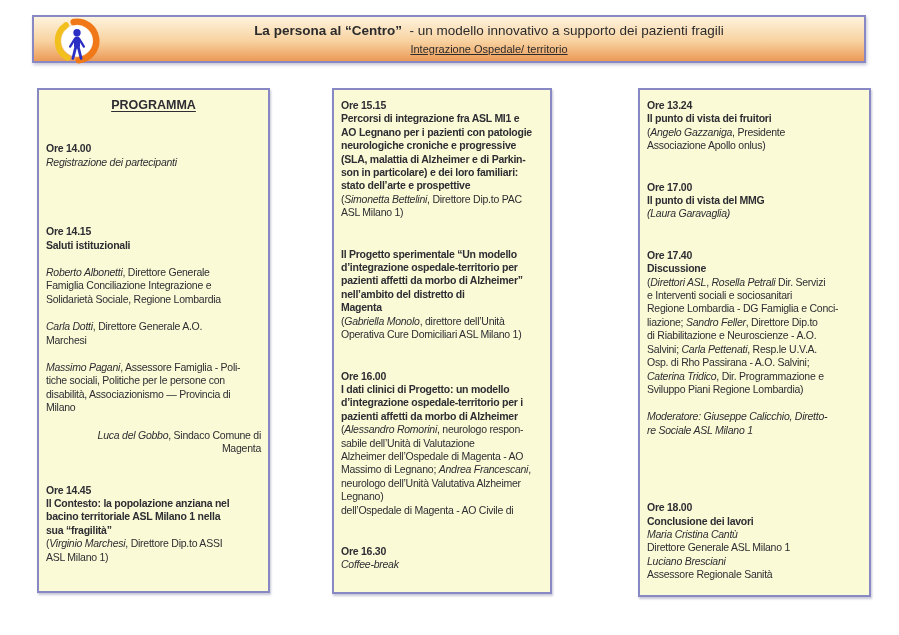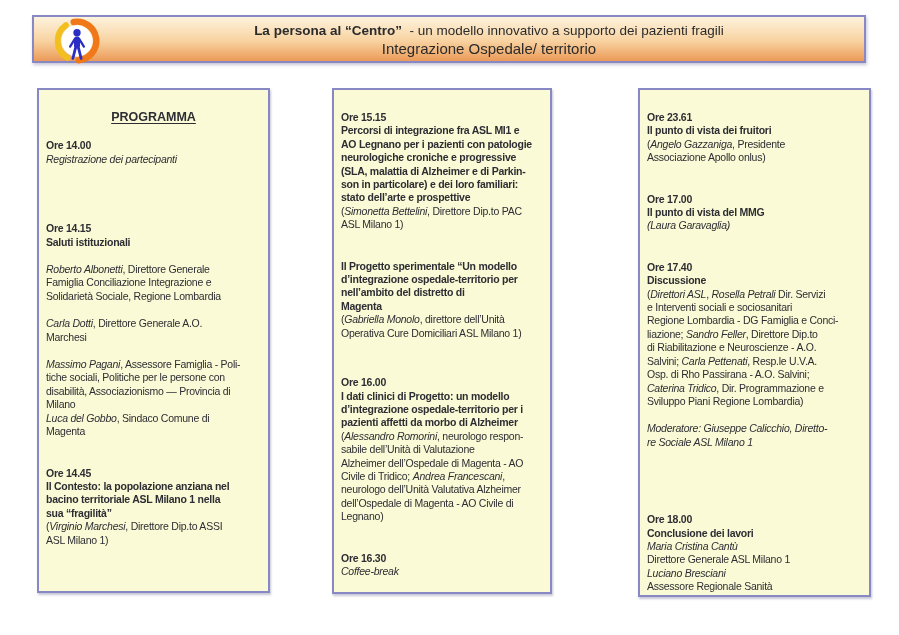--- a/index.html
+++ b/index.html
@@ -22,25 +22,25 @@
     position:absolute;left:32px;top:15px;width:834px;height:48px;box-sizing:border-box;
     border:2px solid var(--panel-border);
     background:linear-gradient(to bottom,var(--header-grad-top) 0%,var(--header-grad-mid) 55%,var(--header-grad-bottom) 100%);
     display:flex;align-items:center;
     box-shadow:1px 2px 3px rgba(130,130,165,.45);
   }
   .logo{position:absolute;left:20px;top:1px;width:46px;height:46px;}
   .titles{flex:1;text-align:center;padding-left:80px;color:#2b2b2b;}
   .titles .t1{font-size:13.5px;line-height:19px;white-space:pre-wrap;}
   .titles .t1 .b{font-weight:bold;}
-  .titles .t2{font-size:15px;line-height:18px;}
+  .titles .t2{font-size:11px;line-height:18px;text-decoration:underline;}
   .panel{
     position:absolute;box-sizing:border-box;overflow:hidden;
     background:var(--panel-bg);border:2px solid var(--panel-border);
-    padding:21px 7px;font-size:10.5px;line-height:13.4px;letter-spacing:-0.25px;
+    padding:9px 7px;font-size:10.5px;line-height:13.4px;letter-spacing:-0.25px;
     box-shadow:1px 2px 2px rgba(130,130,165,.45);
   }
   .panel-1{left:37px;top:88px;width:233px;height:505px;}
   .panel-2{left:332px;top:88px;width:220px;height:506px;}
   .panel-3{left:638px;top:88px;width:233px;height:509px;}
   .block{margin:0;}
   .line{min-height:13.4px;white-space:nowrap;}
   .b{font-weight:bold;}
   .i{font-style:italic;}
   .u{text-decoration:underline;text-underline-offset:2px;}
@@ -68,21 +68,21 @@
     <div class="titles">
       <div class="t1"><span class="b">La persona al “Centro”</span><span>  - un modello innovativo a supporto dei pazienti fragili</span></div>
       <div class="t2">Integrazione Ospedale/ territorio</div>
     </div>
   </div>
 
   <div class="panel panel-1">
       <div class="block heading" style="text-align: center;">
         <div class="line"><span class="b u">PROGRAMMA</span></div>
       </div>
-      <div class="block" style="margin-top: 15px;">
+      <div class="block" style="margin-top: 30px;">
         <div class="line"><span class="b">Ore 14.00</span></div>
         <div class="line"><span class="i">Registrazione dei partecipanti</span></div>
       </div>
       <div class="block" style="margin-top: 56px;">
         <div class="line"><span class="b">Ore 14.15</span></div>
         <div class="line"><span class="b">Saluti istituzionali</span></div>
       </div>
       <div class="block" style="margin-top: 14px;">
         <div class="line"><span class="i">Roberto Albonetti</span><span>, Direttore Generale</span></div>
         <div class="line"><span>Famiglia Conciliazione Integrazione e</span></div>
@@ -91,21 +91,21 @@
       <div class="block" style="margin-top: 14px;">
         <div class="line"><span class="i">Carla Dotti</span><span>, Direttore Generale A.O.</span></div>
         <div class="line"><span>Marchesi</span></div>
       </div>
       <div class="block" style="margin-top: 14px;">
         <div class="line"><span class="i">Massimo Pagani</span><span>, Assessore Famiglia - Poli-</span></div>
         <div class="line"><span>tiche sociali, Politiche per le persone con</span></div>
         <div class="line"><span>disabilità, Associazionismo — Provincia di</span></div>
         <div class="line"><span>Milano</span></div>
       </div>
-      <div class="block" style="">
+      <div class="block" style="margin-top: 14px; text-align: right;">
         <div class="line"><span class="i">Luca del Gobbo</span><span>, Sindaco Comune di</span></div>
         <div class="line"><span>Magenta</span></div>
       </div>
       <div class="block" style="margin-top: 28px;">
         <div class="line"><span class="b">Ore 14.45</span></div>
         <div class="line"><span class="b">Il Contesto: la popolazione anziana nel</span></div>
         <div class="line"><span class="b">bacino territoriale ASL Milano 1 nella</span></div>
         <div class="line"><span class="b">sua “fragilità”</span></div>
         <div class="line"><span>(</span><span class="i">Virginio Marchesi</span><span>, Direttore Dip.to ASSI</span></div>
         <div class="line"><span>ASL Milano 1)</span></div>
@@ -119,46 +119,47 @@
         <div class="line"><span class="b">neurologiche croniche e progressive</span></div>
         <div class="line"><span class="b">(SLA, malattia di Alzheimer e di Parkin-</span></div>
         <div class="line"><span class="b">son in particolare) e dei loro familiari:</span></div>
         <div class="line"><span class="b">stato dell’arte e prospettive</span></div>
         <div class="line"><span>(</span><span class="i">Simonetta Bettelini</span><span>, Direttore Dip.to PAC</span></div>
         <div class="line"><span>ASL Milano 1)</span></div>
       </div>
       <div class="block" style="margin-top: 28px;">
         <div class="line"><span class="b">Il Progetto sperimentale “Un modello</span></div>
         <div class="line"><span class="b">d’integrazione ospedale-territorio per</span></div>
+        <div class="line"><span class="b">pazienti affetti da morbo di Alzheimer”</span></div>
         <div class="line"><span class="b">nell’ambito del distretto di</span></div>
         <div class="line"><span class="b">Magenta</span></div>
         <div class="line"><span>(</span><span class="i">Gabriella Monolo</span><span>, direttore dell’Unità</span></div>
         <div class="line"><span>Operativa Cure Domiciliari ASL Milano 1)</span></div>
       </div>
-      <div class="block" style="margin-top: 36px;">
+      <div class="block" style="margin-top: 28px;">
         <div class="line"><span class="b">Ore 16.00</span></div>
         <div class="line"><span class="b">I dati clinici di Progetto: un modello</span></div>
         <div class="line"><span class="b">d’integrazione ospedale-territorio per i</span></div>
         <div class="line"><span class="b">pazienti affetti da morbo di Alzheimer</span></div>
         <div class="line"><span>(</span><span class="i">Alessandro Romorini</span><span>, neurologo respon-</span></div>
         <div class="line"><span>sabile dell’Unità di Valutazione</span></div>
         <div class="line"><span>Alzheimer dell’Ospedale di Magenta - AO</span></div>
-        <div class="line"><span>Civile di Tridico; </span><span class="i">Andrea Francescani</span><span>,</span></div>
+        <div class="line"><span>Massimo di Legnano; </span><span class="i">Andrea Francescani</span><span>,</span></div>
         <div class="line"><span>neurologo dell’Unità Valutativa Alzheimer</span></div>
+        <div class="line"><span>Legnano)</span></div>
         <div class="line"><span>dell’Ospedale di Magenta - AO Civile di</span></div>
-        <div class="line"><span>Legnano)</span></div>
       </div>
       <div class="block" style="margin-top: 28px;">
         <div class="line"><span class="b">Ore 16.30</span></div>
         <div class="line"><span class="i">Coffee-break</span></div>
       </div>
     </div>
   <div class="panel panel-3">
       <div class="block">
-        <div class="line"><span class="b">Ore 23.61</span></div>
+        <div class="line"><span class="b">Ore 13.24</span></div>
         <div class="line"><span class="b">Il punto di vista dei fruitori</span></div>
         <div class="line"><span>(</span><span class="i">Angelo Gazzaniga</span><span>, Presidente</span></div>
         <div class="line"><span>Associazione Apollo onlus)</span></div>
       </div>
       <div class="block" style="margin-top: 28px;">
         <div class="line"><span class="b">Ore 17.00</span></div>
         <div class="line"><span class="b">Il punto di vista del MMG</span></div>
         <div class="line"><span class="i">(Laura Garavaglia)</span></div>
       </div>
       <div class="block" style="margin-top: 28px;">

